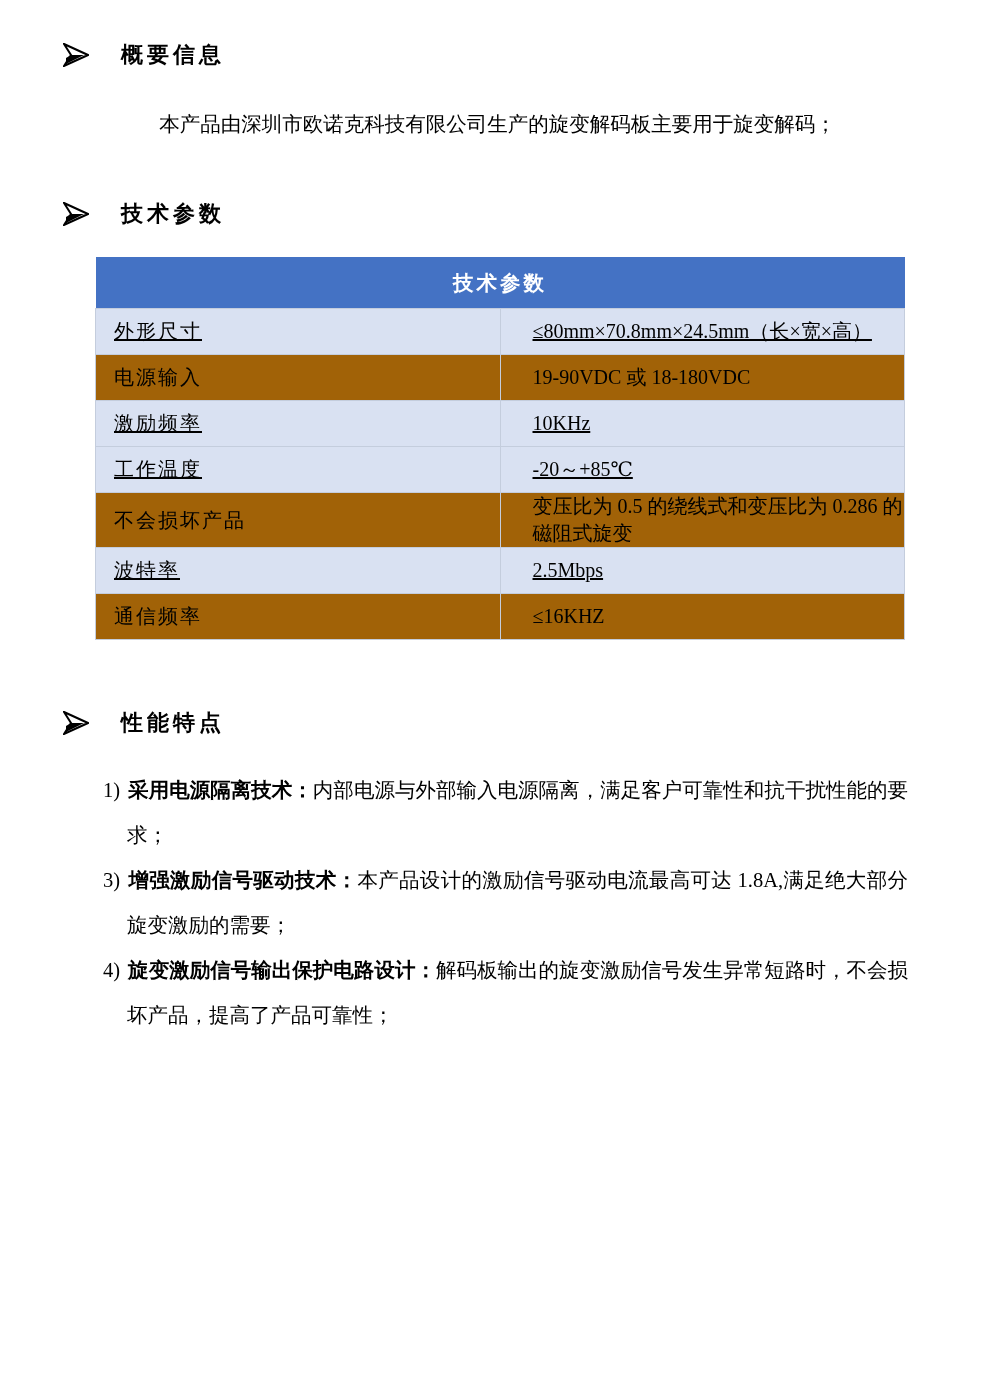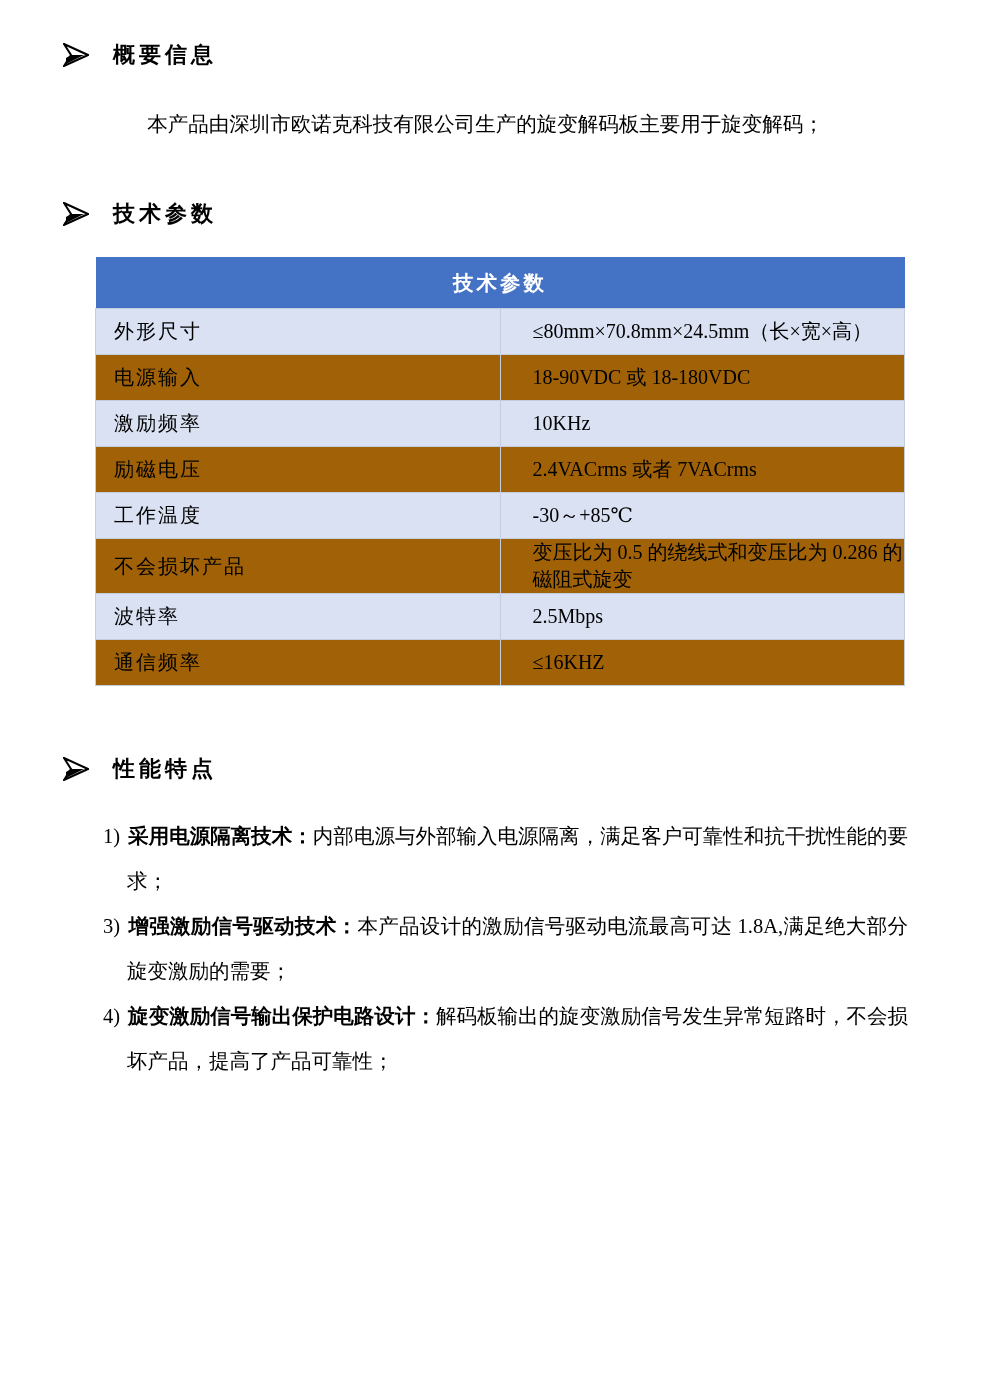--- a/index.html
+++ b/index.html
@@ -14,40 +14,40 @@
     width: 1000px;
     height: 1385px;
     background: #ffffff;
     overflow: hidden;
   }
 
   
   .section-heading {
     display: flex;
     align-items: center;
-    gap: 24px;
+    gap: 32px;
     margin-left: 63px;
     font-size: 22px;
     font-weight: bold;
     letter-spacing: 4px;
   }
   .h-overview { padding-top: 40px; }
   .h-tech     { margin-top: 52px; }
   .h-features { margin-top: 68px; }
   .arrow-bullet { flex: 0 0 auto; display: inline-block; width: 26px; height: 24px; }
 
   
   .overview-paragraphs {
     margin: 32px 95px 0 100px;
     font-size: 20.5px;
     line-height: 45px;
     text-align: justify;
     text-justify: inter-character;
   }
-  .overview-paragraphs p { margin: 0; text-indent: 2.3em; }
+  .overview-paragraphs p { margin: 12px; text-indent: 2.3em; }
 
   
   .spec-table {
     margin: 28px 0 0 95px;
     width: 810px;
     border-collapse: collapse;
     table-layout: fixed;
     font-size: 20px;
   }
   .spec-table th {
@@ -61,21 +61,21 @@
     border: none;
   }
   .spec-table td {
     height: 45px;
     border: 1px solid #c4cddd;
     padding: 0;
     vertical-align: middle;
   }
   .spec-table td.col-label { width: 224px; padding-left: 18px; letter-spacing: 2px; }
   .spec-table td.col-value { padding-left: 32px; }
-  .spec-table tr.alt td { background: #D9E1F2; }
+  .spec-table tr.alt td { background: #D9E1F2; text-decoration: underline; }
   .spec-table tr.plain td { background: #a16207; }
 
   
   .features-list {
     margin: 30px 92px 0 103px;
     font-size: 20.5px;
     line-height: 45px;
     text-align: justify;
     text-justify: inter-character;
   }
@@ -122,33 +122,29 @@
         <th colspan="2">技术参数</th>
       </tr>
     </thead>
     <tbody>
       <tr class="alt">
         <td class="col-label">外形尺寸</td>
         <td class="col-value">≤80mm×70.8mm×24.5mm（长×宽×高）</td>
       </tr>
       <tr class="plain">
         <td class="col-label">电源输入</td>
-        <td class="col-value">18-90VDC 或 18-180VDC</td>
+        <td class="col-value">19-90VDC 或 18-180VDC</td>
       </tr>
       <tr class="alt">
         <td class="col-label">激励频率</td>
         <td class="col-value">10KHz</td>
       </tr>
-      <tr class="plain">
-        <td class="col-label">励磁电压</td>
-        <td class="col-value">2.4VACrms 或者 7VACrms</td>
-      </tr>
       <tr class="alt">
         <td class="col-label">工作温度</td>
-        <td class="col-value">-30～+85℃</td>
+        <td class="col-value">-20～+85℃</td>
       </tr>
       <tr class="plain">
         <td class="col-label">不会损坏产品</td>
         <td class="col-value">变压比为 0.5 的绕线式和变压比为 0.286 的磁阻式旋变</td>
       </tr>
       <tr class="alt">
         <td class="col-label">波特率</td>
         <td class="col-value">2.5Mbps</td>
       </tr>
       <tr class="plain">

